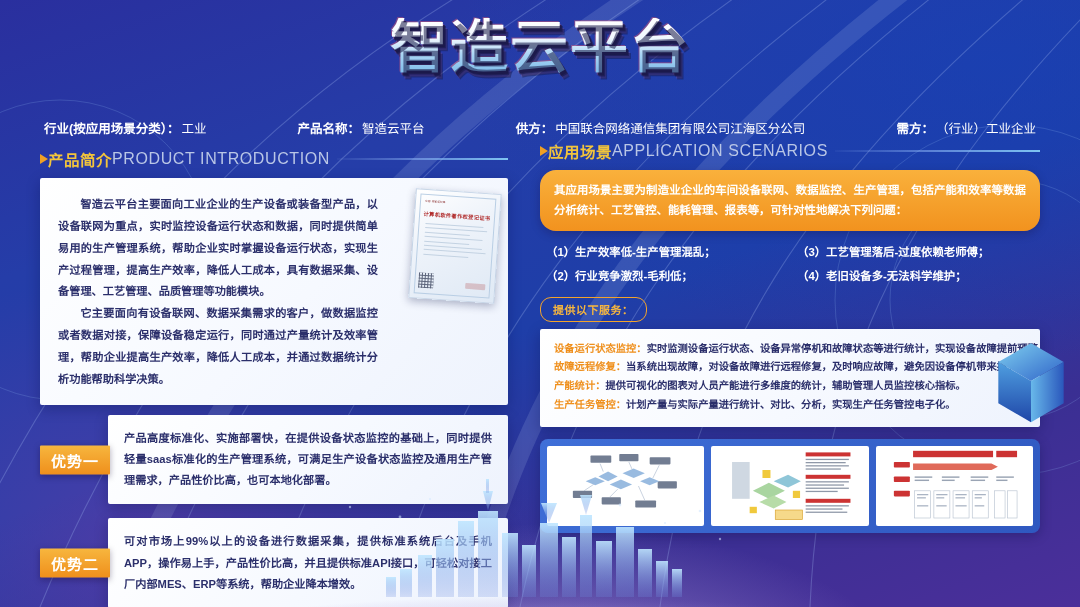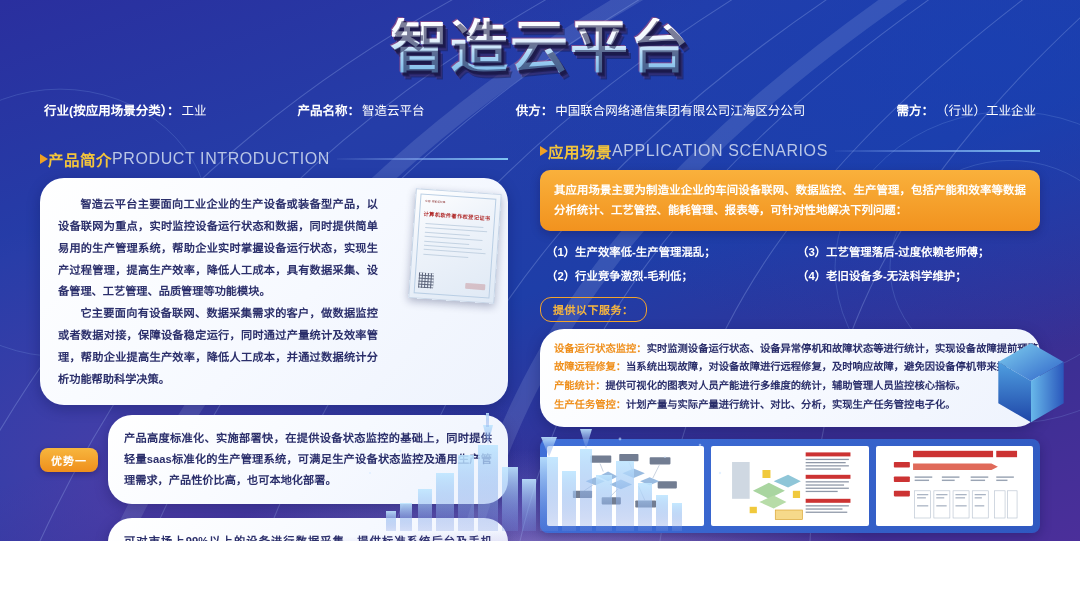--- a/index.html
+++ b/index.html
@@ -4,21 +4,21 @@
 <title>智造云平台</title>
 <style>
   * { box-sizing: border-box; margin: 0; padding: 0; }
   html, body {
     width: 1080px; height: 607px;
     overflow: hidden;
     font-family: "Liberation Sans", "DejaVu Sans", sans-serif;
   }
   #poster {
     position: relative;
-    width: 1080px; height: 541px;
+    width: 1080px; height: 607px;
     background:
       radial-gradient(ellipse 700px 300px at 50% 112%, rgba(255,240,230,0.95) 0%, rgba(190,170,230,0.35) 22%, rgba(90,70,160,0.0) 52%),
       radial-gradient(ellipse 620px 420px at 14% 88%, rgba(104,62,168,0.60) 0%, rgba(72,44,150,0.0) 62%),
       radial-gradient(ellipse 900px 500px at 92% 10%, rgba(24,64,180,0.70) 0%, rgba(24,52,150,0.0) 60%),
       linear-gradient(160deg, #2a2f9e 0%, #253da8 28%, #1e3ea8 52%, #3a2f93 78%, #4b2f9a 100%);
     overflow: hidden;
   }
 
   
   .arcs { position: absolute; inset: 0; pointer-events: none; }
@@ -41,21 +41,21 @@
     background-clip: text;
     color: transparent;
     -webkit-text-fill-color: transparent;
     text-shadow: 3px 4px 0 rgba(20,22,70,0.55);
     filter: drop-shadow(2px 3px 0 rgba(18,20,64,0.75))
             drop-shadow(-1px -1px 0 rgba(230,90,110,0.45));
   }
 
   
   .meta-strip {
-    position: absolute; top: 100px; left: 0; width: 1080px;
+    position: absolute; top: 118px; left: 0; width: 1080px;
     display: flex; align-items: flex-start;
     padding: 0 44px;
     color: #ffffff;
     font-size: 12.5px;
     white-space: nowrap;
   }
   .meta-item { display: flex; align-items: baseline; }
   .meta-label { font-weight: 700; }
   .meta-value { font-weight: 400; margin-left: 2px; font-family: Liberation Serif, serif; }
   .meta-sp { flex: 1 1 auto; }
@@ -84,21 +84,21 @@
     background: linear-gradient(90deg, rgba(160,185,240,0.05) 0%, rgba(140,180,245,0.55) 45%, #7fc4f2 100%);
   }
 
   
   .col-left  { position: absolute; top: 148px; left: 40px;  width: 468px; }
   .col-right { position: absolute; top: 140px; left: 540px; width: 500px; }
 
   
   .card {
     background: linear-gradient(135deg, #ffffff 0%, #f6f9ff 55%, #eef3fd 100%);
-    border-radius: 24px;
+    border-radius: 2px;
     box-shadow: 0 4px 14px rgba(8,12,60,0.28);
   }
 
   
   .intro-card {
     position: relative;
     padding: 16px 130px 14px 18px;
     min-height: 128px;
   }
   .intro-p {
@@ -144,39 +144,39 @@
     width: 20px; height: 6px; border-radius: 1px;
     background: rgba(170,60,60,0.25);
   }
 
   
   .adv-row { position: relative; display: flex; align-items: center; margin-top: 10px; }
   .adv-badge {
     position: absolute; left: 0; top: 50%; transform: translateY(-50%);
     z-index: 3;
     background: linear-gradient(180deg,#f7b63e 0%, #ef8f1c 100%);
-    color: #ffffff; font-weight: 900; font-size: 11px;
-    padding: 4px 11px; border-radius: 8px;
+    color: #ffffff; font-weight: 900; font-size: 15px;
+    padding: 4px 11px; border-radius: 1px;
     box-shadow: 0 2px 6px rgba(20,10,50,0.35);
     letter-spacing: 1px; white-space: nowrap;
   }
   .adv-card {
     margin-left: 68px; flex: 1 1 auto;
     padding: 13px 16px; min-height: 76px;
     display: flex; align-items: center;
   }
   .adv-text {
     font-size: 11.2px; line-height: 1.9; color: #2b2f6b;
     text-align: justify; font-weight: 700;
   }
 
   
   .scen-banner {
     background: linear-gradient(180deg,#f9b13c 0%, #f2921e 100%);
-    border-radius: 10px;
+    border-radius: 16px;
     padding: 10px 14px;
     color: #ffffff; font-size: 11.4px; line-height: 1.78;
     font-weight: 700; text-align: justify;
     box-shadow: 0 3px 10px rgba(20,10,50,0.28);
   }
   .prob-grid {
     margin: 12px 0 0 6px;
     display: grid; grid-template-columns: 1fr 1fr;
     row-gap: 8px; column-gap: 12px; gap: 8px;
   }

